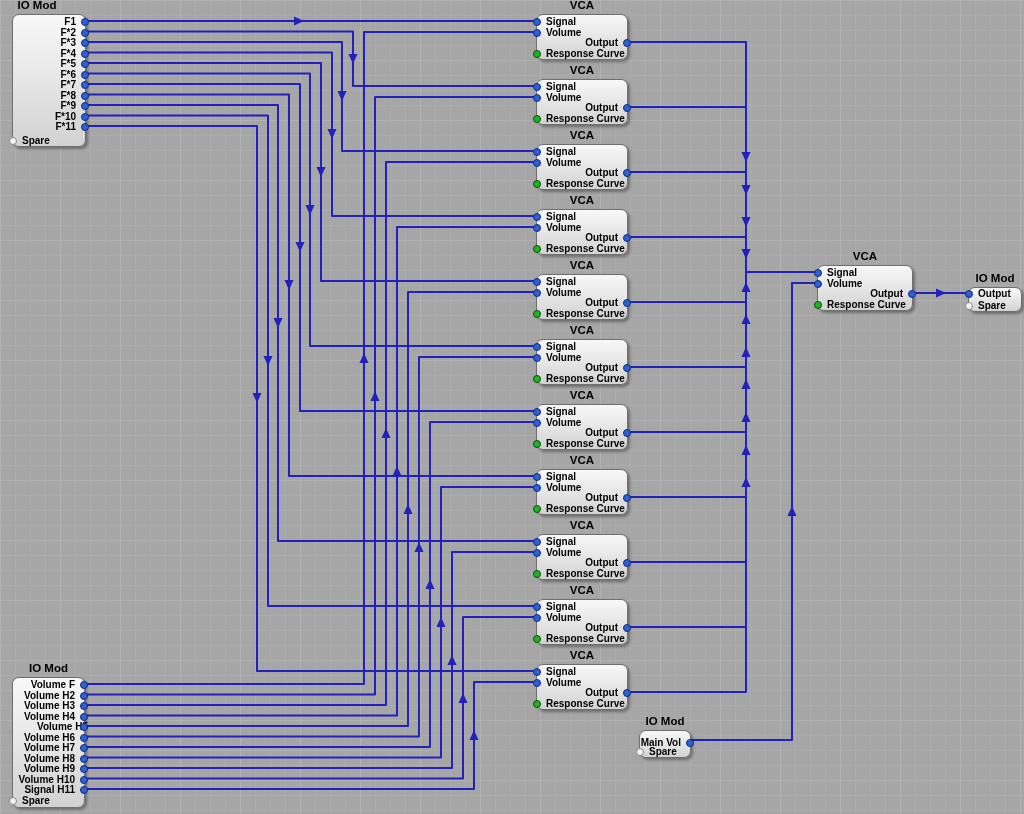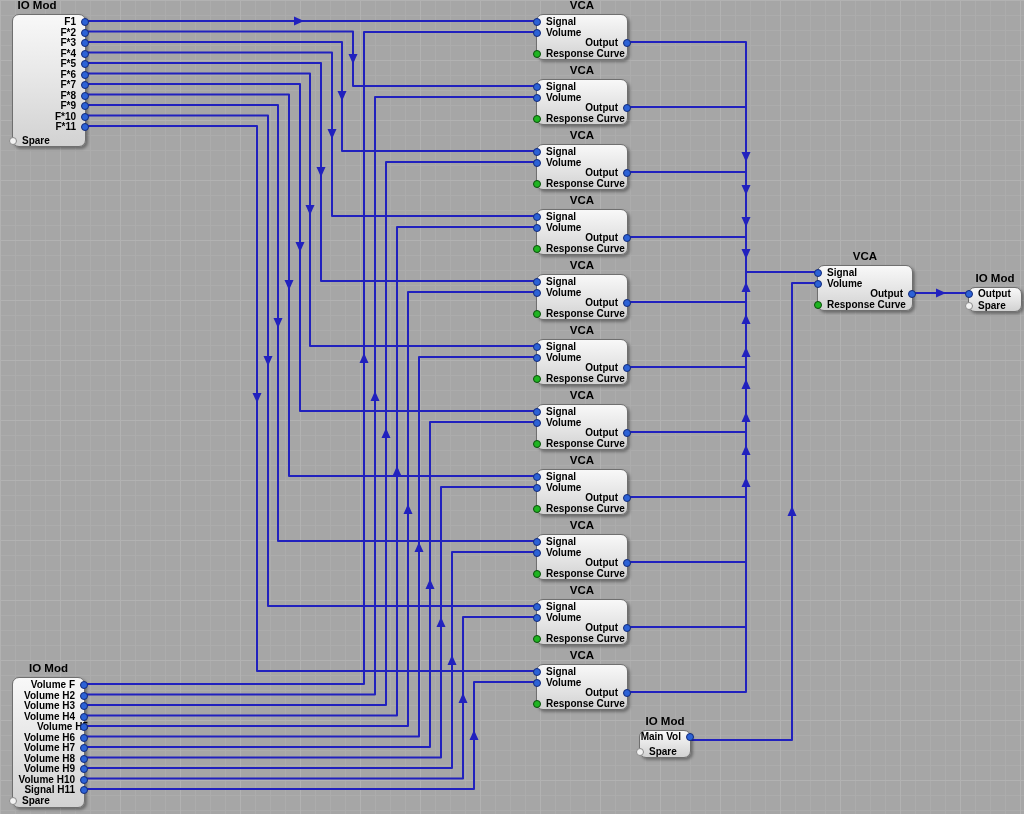--- a/index.html
+++ b/index.html
@@ -228,21 +228,21 @@
       <div class="port-row right" style="top: 53.5px;"><span>Volume H6</span><span class="port-dot blue"></span></div>
       <div class="port-row right" style="top: 64px;"><span>Volume H7</span><span class="port-dot blue"></span></div>
       <div class="port-row right" style="top: 74.5px;"><span>Volume H8</span><span class="port-dot blue"></span></div>
       <div class="port-row right" style="top: 85px;"><span>Volume H9</span><span class="port-dot blue"></span></div>
       <div class="port-row right" style="top: 95.5px;"><span>Volume H10</span><span class="port-dot blue"></span></div>
       <div class="port-row right" style="top: 106px;"><span>Signal H11</span><span class="port-dot blue"></span></div>
       <div class="port-row left" style="top: 117px;"><span>Spare</span><span class="port-dot spare"></span></div>
     </div>
     <div class="node-title" style="left: 619px; width: 92px; top: 715px;">IO Mod</div>
     <div class="node" style="left: 639px; top: 730px; width: 52px; height: 28px;">
-      <div class="port-row right" style="top: 0;"><span>Main Vol</span><span class="port-dot blue"></span></div>
+      <div class="port-row right" style="top: 6px;"><span>Main Vol</span><span class="port-dot blue"></span></div>
       <div class="port-row left" style="top: 15px;"><span>Spare</span><span class="port-dot spare"></span></div>
     </div>
     <div class="node-title" style="left: 948px; width: 94px; top: 272px;">IO Mod</div>
     <div class="node" style="left: 968px; top: 287px; width: 54px; height: 25px;">
       <div class="port-row left" style="top: 0px;"><span>Output</span><span class="port-dot blue"></span></div>
       <div class="port-row left" style="top: 11.5px;"><span>Spare</span><span class="port-dot spare"></span></div>
     </div>
   </div>
 
 </body></html>

